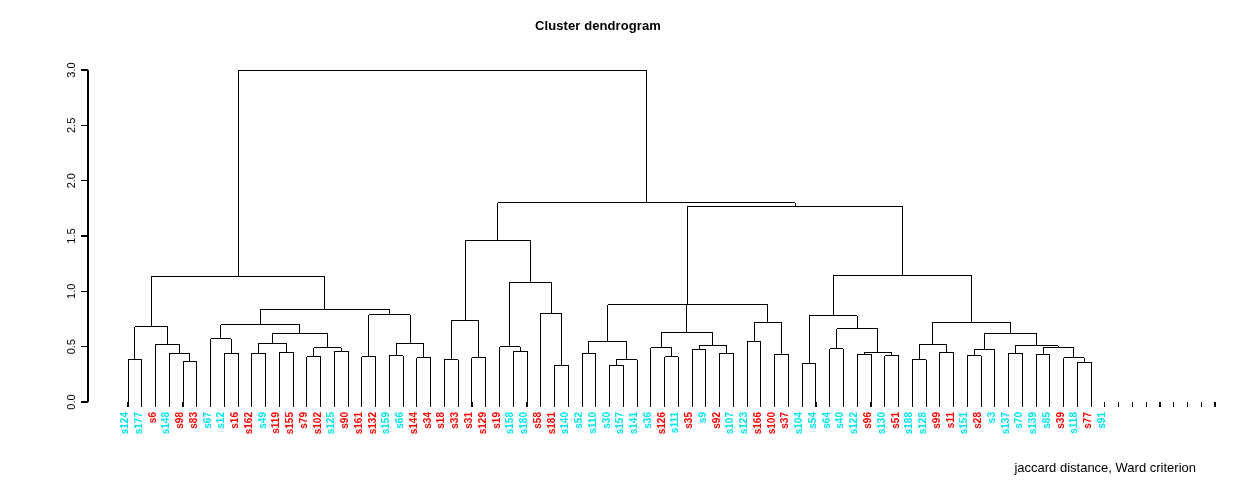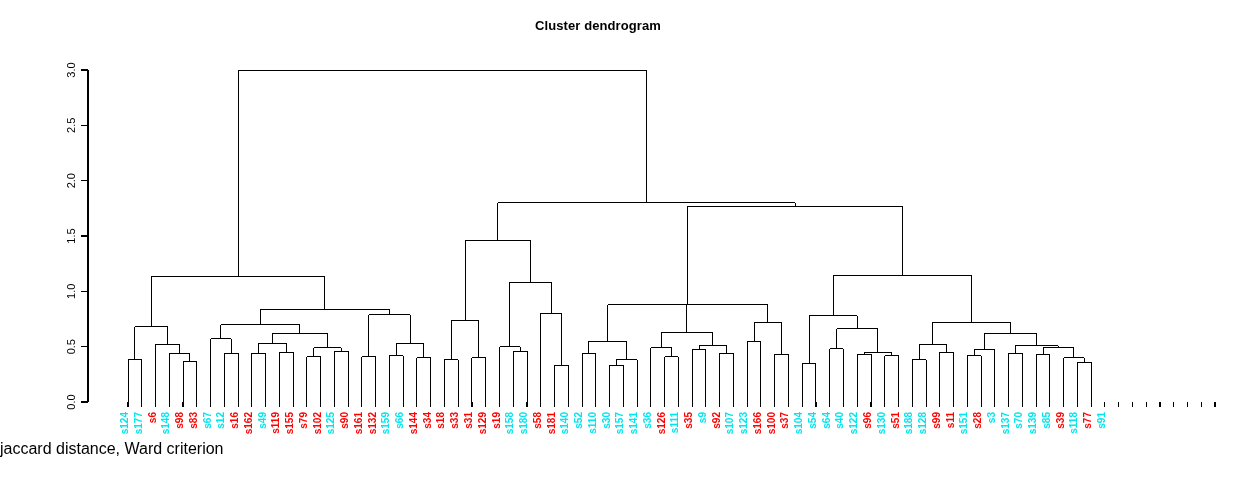--- a/index.html
+++ b/index.html
@@ -1,21 +1,21 @@
 <!DOCTYPE html>
 <html><head>
 <meta charset="utf-8">
 <style>
   html,body{margin:0;padding:0;background:#ffffff;}
   body{width:1238px;height:500px;font-family:"Liberation Sans",sans-serif;overflow:hidden;}
   #plot{position:relative;width:1196px;height:500px;background:#fff;}
   .ttl{position:absolute;width:100%;text-align:center;top:18px;left:0;
        font-size:13px;font-weight:bold;color:#000;letter-spacing:.1px;}
-  .xlab{position:absolute;width:100%;text-align:left;top:440px;left:0;
-        font-size:16px;color:#000;}
+  .xlab{position:absolute;width:100%;text-align:right;top:460px;left:0;
+        font-size:13px;color:#000;}
   svg{position:absolute;top:0;left:0;}
   .lnk{stroke:#000;stroke-width:1;fill:none;shape-rendering:crispEdges;}
   .axline{stroke:#000;stroke-width:1.1;fill:none;shape-rendering:crispEdges;}
   .ytxt{font-size:11px;fill:#000;font-family:"Liberation Sans",sans-serif;}
   .leaftxt{font-size:10px;font-family:"Liberation Sans",sans-serif;font-weight:bold;}
 </style>
 </head>
 <body>
 
 <div id="plot">

